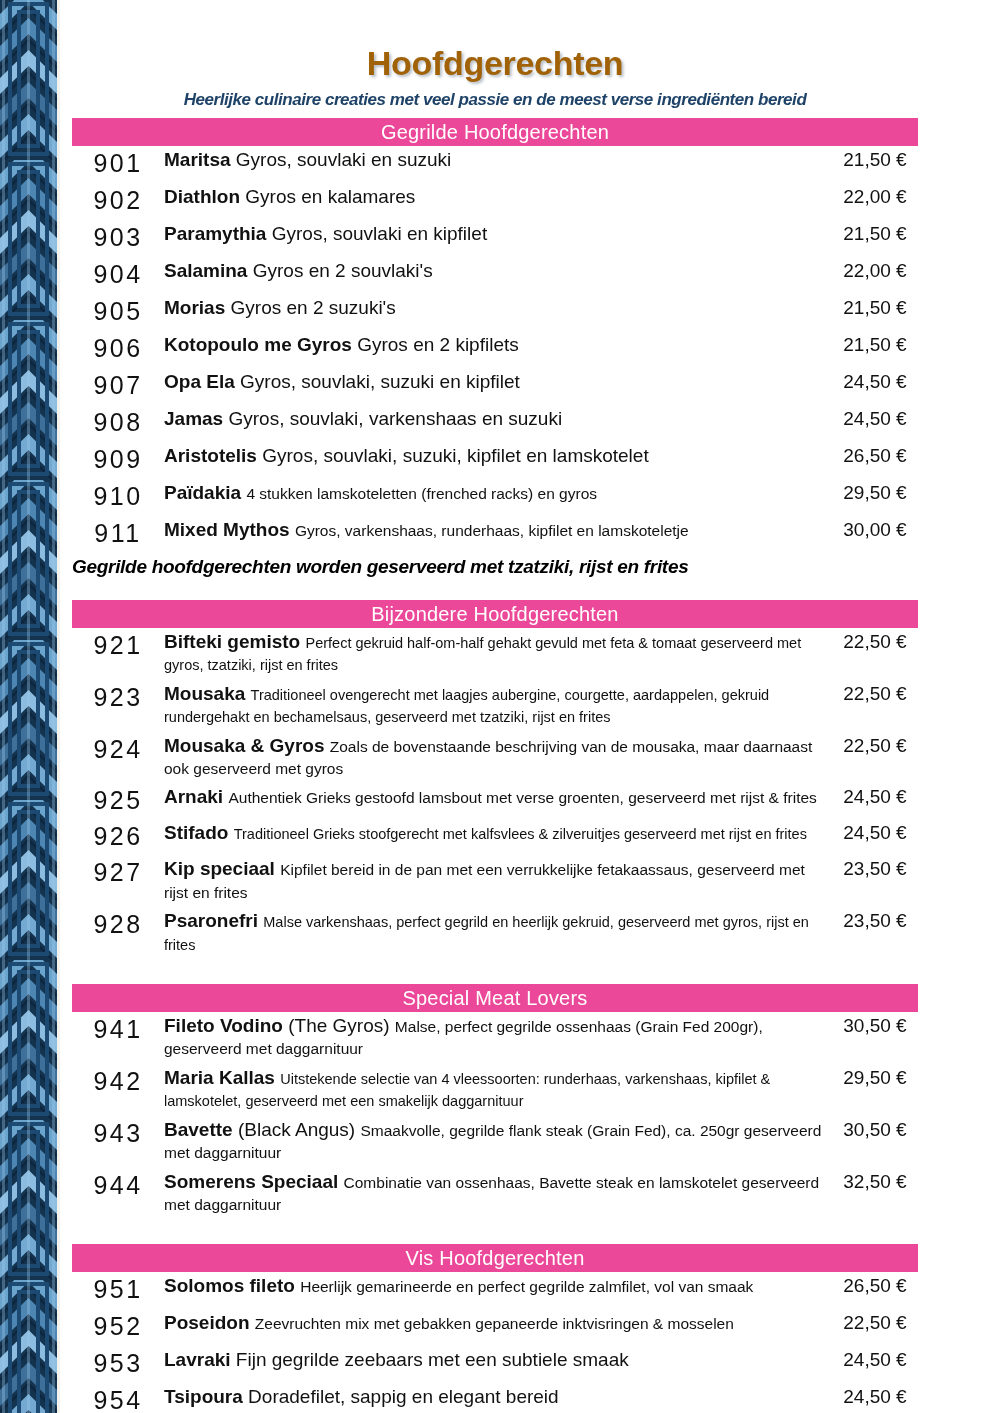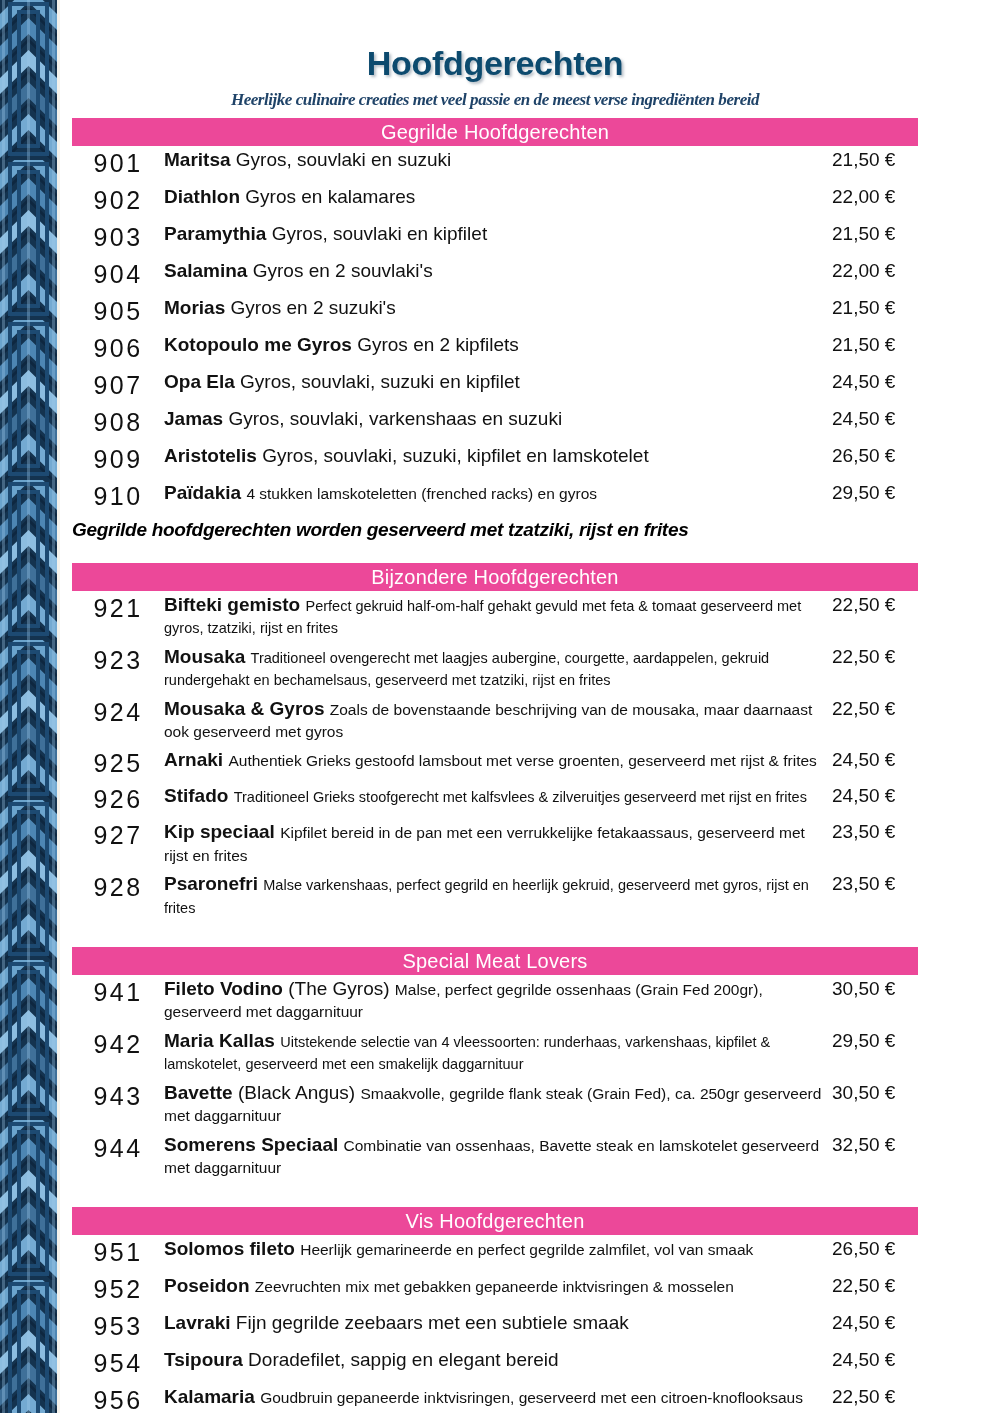--- a/index.html
+++ b/index.html
@@ -46,36 +46,35 @@
 
   
   .title {
     position: absolute;
     left: 72px;
     top: 44px;
     width: 846px;
     text-align: center;
     font-size: 34px;
     font-weight: bold;
-    color: #0c4a6e;
+    color: #a16207;
     letter-spacing: -0.3px;
     text-shadow: 2px 2px 3px rgba(120,135,150,0.55);
   }
   .subtitle {
     position: absolute;
     left: 72px;
     top: 90px;
     width: 846px;
     text-align: center;
     font-size: 17px;
     font-style: italic;
     font-weight: bold;
     color: #1f4368;
     letter-spacing: -0.45px;
-    font-family: Liberation Serif, serif;
   }
 
   
   .content {
     position: absolute;
     left: 72px;
     top: 118px;
     width: 846px;
   }
 
@@ -115,21 +114,21 @@
     color: #111;
     line-height: 1.18;
     padding-top: 1px;
     padding-right: 6px;
   }
   .dish b { font-weight: bold; margin-top: 20px; }
   .dish .desc { font-weight: normal; }
   .price {
     font-size: 19px;
     color: #111;
-    text-align: left;
+    text-align: center;
     white-space: nowrap;
     padding-top: 2px;
   }
 
   
   tr.compact .num,
   tr.compact .dish,
   tr.compact .price { padding-bottom: 8px; }
 
   
@@ -246,20 +245,25 @@
           <tr class="compact">
             <td class="num">909</td>
             <td class="dish"><b>Aristotelis</b> <span class="desc ">Gyros, souvlaki, suzuki, kipfilet en lamskotelet</span></td>
             <td class="price">26,50 €</td>
           </tr>
           <tr class="compact">
             <td class="num">910</td>
             <td class="dish"><b>Païdakia</b> <span class="desc desc-sm">4 stukken lamskoteletten (frenched racks) en gyros</span></td>
             <td class="price">29,50 €</td>
           </tr>
+          <tr class="compact">
+            <td class="num">911</td>
+            <td class="dish"><b>Mixed Mythos</b> <span class="desc desc-sm">Gyros, varkenshaas, runderhaas, kipfilet en lamskoteletje</span></td>
+            <td class="price">30,00 €</td>
+          </tr>
           <tr>
             <td colspan="3" class="footnote">Gegrilde hoofdgerechten worden geserveerd met tzatziki, rijst en frites</td>
           </tr>
         </tbody>
       </table>
       <div class="section-gap"></div>
       <div class="section-bar">Bijzondere Hoofdgerechten</div>
       <table class="items">
         <colgroup>
           <col class="col-num">

